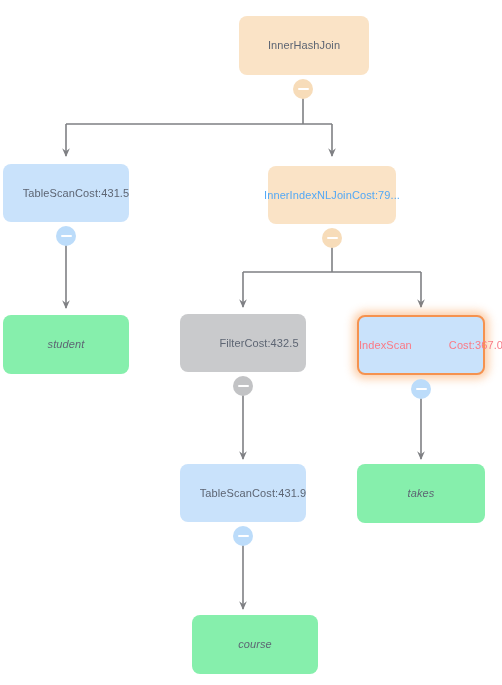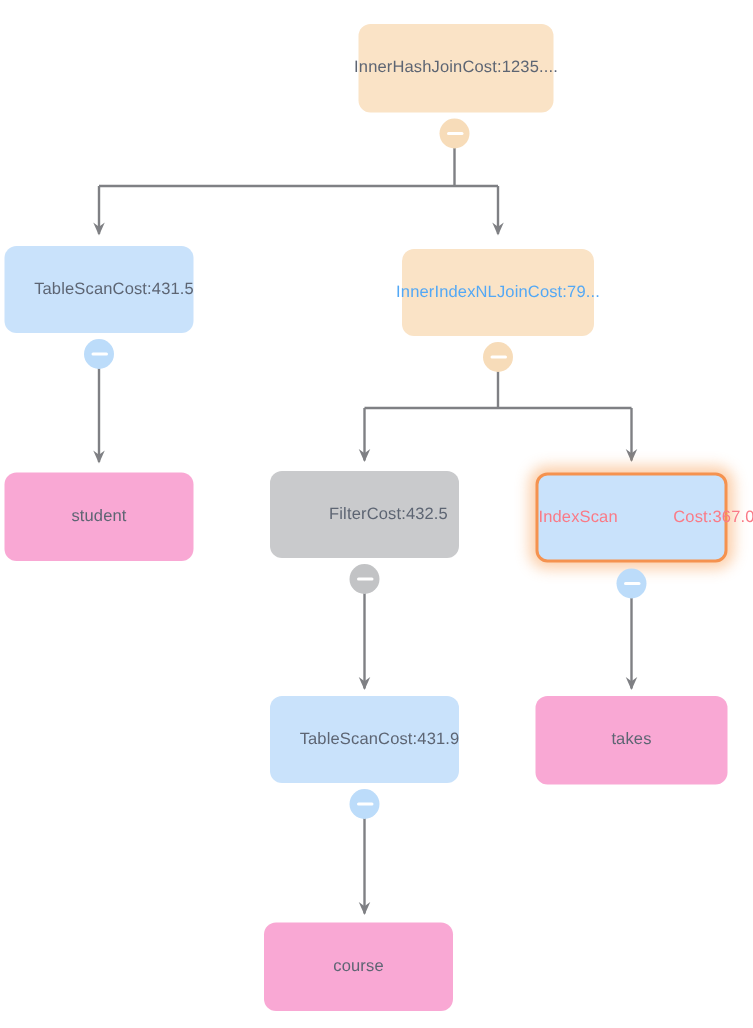--- a/index.html
+++ b/index.html
@@ -40,21 +40,21 @@
     font-size: 11px;
     letter-spacing: 0.1px;
     white-space: nowrap;
   }
   .node .line1, .node .line2 { display: block; }
 
   
   .n-orange  { background: #fae3c6; color: #5d6573; }
   .n-blue    { background: #c9e2fb; color: #5d6573; padding-left: 20px; }
   .n-grey    { background: #c9cacc; color: #5d6573; }
-  .n-leaf    { background: #f9a8d4; color: #5d6573; }
+  .n-leaf    { background: #86efac; color: #5d6573; font-style: italic; }
 
   .t-blue  { color: #53a8f5; }
   .t-pink  { color: #fa7a86; }
 
   .selected {
     border: 2px solid #f5924f;
     box-shadow: 0 0 9px 4px rgba(248,150,70,0.45);
   }
 
   
@@ -105,21 +105,20 @@
       <path d="M 243 395 L 243 459" marker-end="url(#arrow)"></path>
 
       <path d="M 421 398 L 421 459" marker-end="url(#arrow)"></path>
 
       <path d="M 243 545 L 243 609" marker-end="url(#arrow)"></path>
     </g>
   </svg>
 
   <div class="node n-orange" style="left:239px; top:16px; width:130px; height:59px;">
     <span class="line1">InnerHashJoin</span>
-    <span class="line2">Cost:1235....</span>
   </div>
   <div class="toggle tg-orange" style="left:293px; top:79px;">
     <span class="bar"></span>
   </div>
 
   <div class="node n-blue" style="left:3px; top:164px; width:126px; height:58px;">
     <span class="line1">TableScan</span>
     <span class="line2">Cost:431.5</span>
   </div>
   <div class="toggle tg-blue" style="left:56px; top:226px;">
@@ -159,17 +158,17 @@
     <span class="line2">Cost:431.9</span>
   </div>
   <div class="toggle tg-blue" style="left:233px; top:526px;">
     <span class="bar"></span>
   </div>
 
   <div class="node n-leaf" style="left:357px; top:464px; width:128px; height:59px;align-items:center;">
     <span class="line1">takes</span>
   </div>
 
-  <div class="node n-leaf" style="left:176px; top:615px; width:126px; height:59px;">
+  <div class="node n-leaf" style="left:192px; top:615px; width:126px; height:59px;">
     <span class="line1">course</span>
   </div>
 
 </div>
 
 </body></html>

